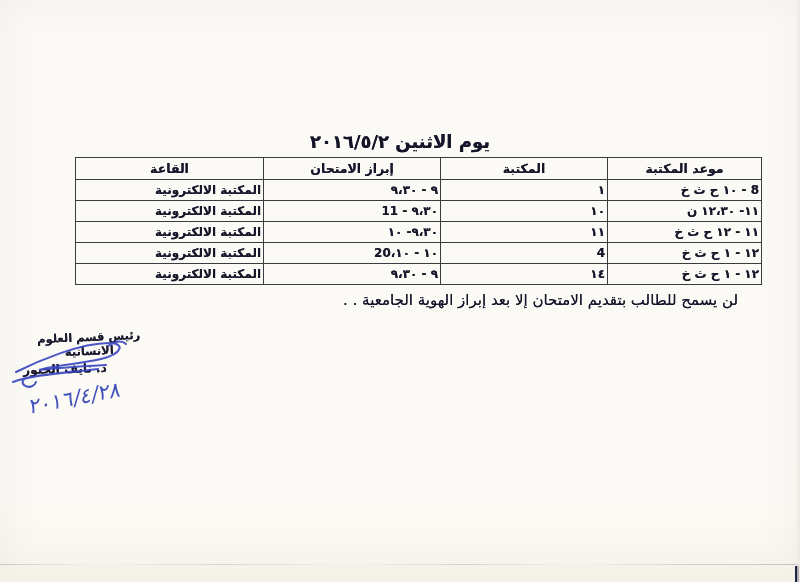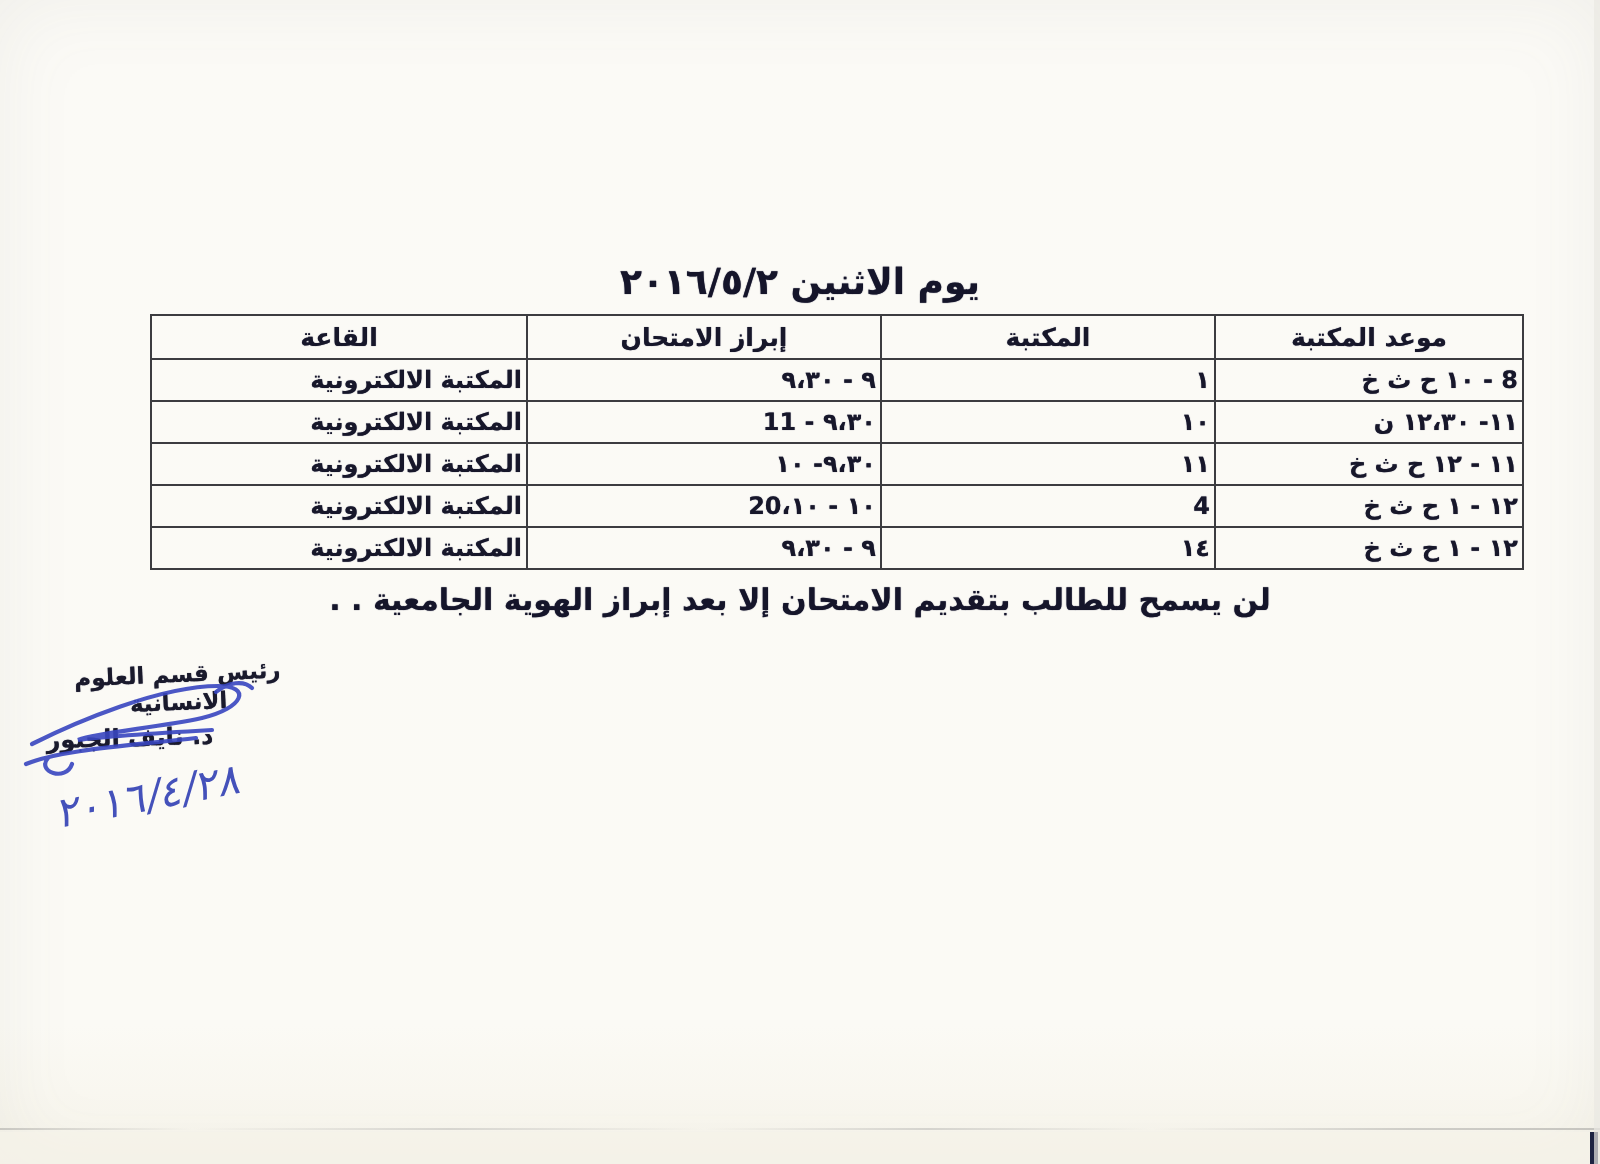--- a/index.html
+++ b/index.html
@@ -37,22 +37,22 @@
     border:1px solid #3c3c40;
     height:20px;padding:0 2px;
     vertical-align:middle;
     font-size:12px;font-weight:bold;color:#17172a;
     text-shadow:0 0 .4px rgba(20,20,55,.8);
     white-space:nowrap;overflow:hidden;
   }
   table.sched th{height:21px;font-size:12.5px;}
   .note-line{
     position:absolute;top:291px;left:62px;right:62px;
-    text-align:center;direction:rtl;
-    font-size:15px;font-weight:bold;color:#15152a;
+    text-align:right;direction:rtl;
+    font-size:15px;font-weight:normal;color:#15152a;
     text-shadow:0 0 .5px rgba(20,20,50,.85);
   }
   .sig-block{position:absolute;top:328px;left:6px;width:170px;height:120px;direction:rtl;}
   .sig-title{
     position:absolute;top:2px;left:8px;width:150px;
     font-size:11.5px;font-weight:bold;color:#1a1a2c;text-align:center;
     transform:rotate(-2.5deg);
     text-shadow:0 0 .4px rgba(20,20,55,.8);
   }
   .sig-name{

